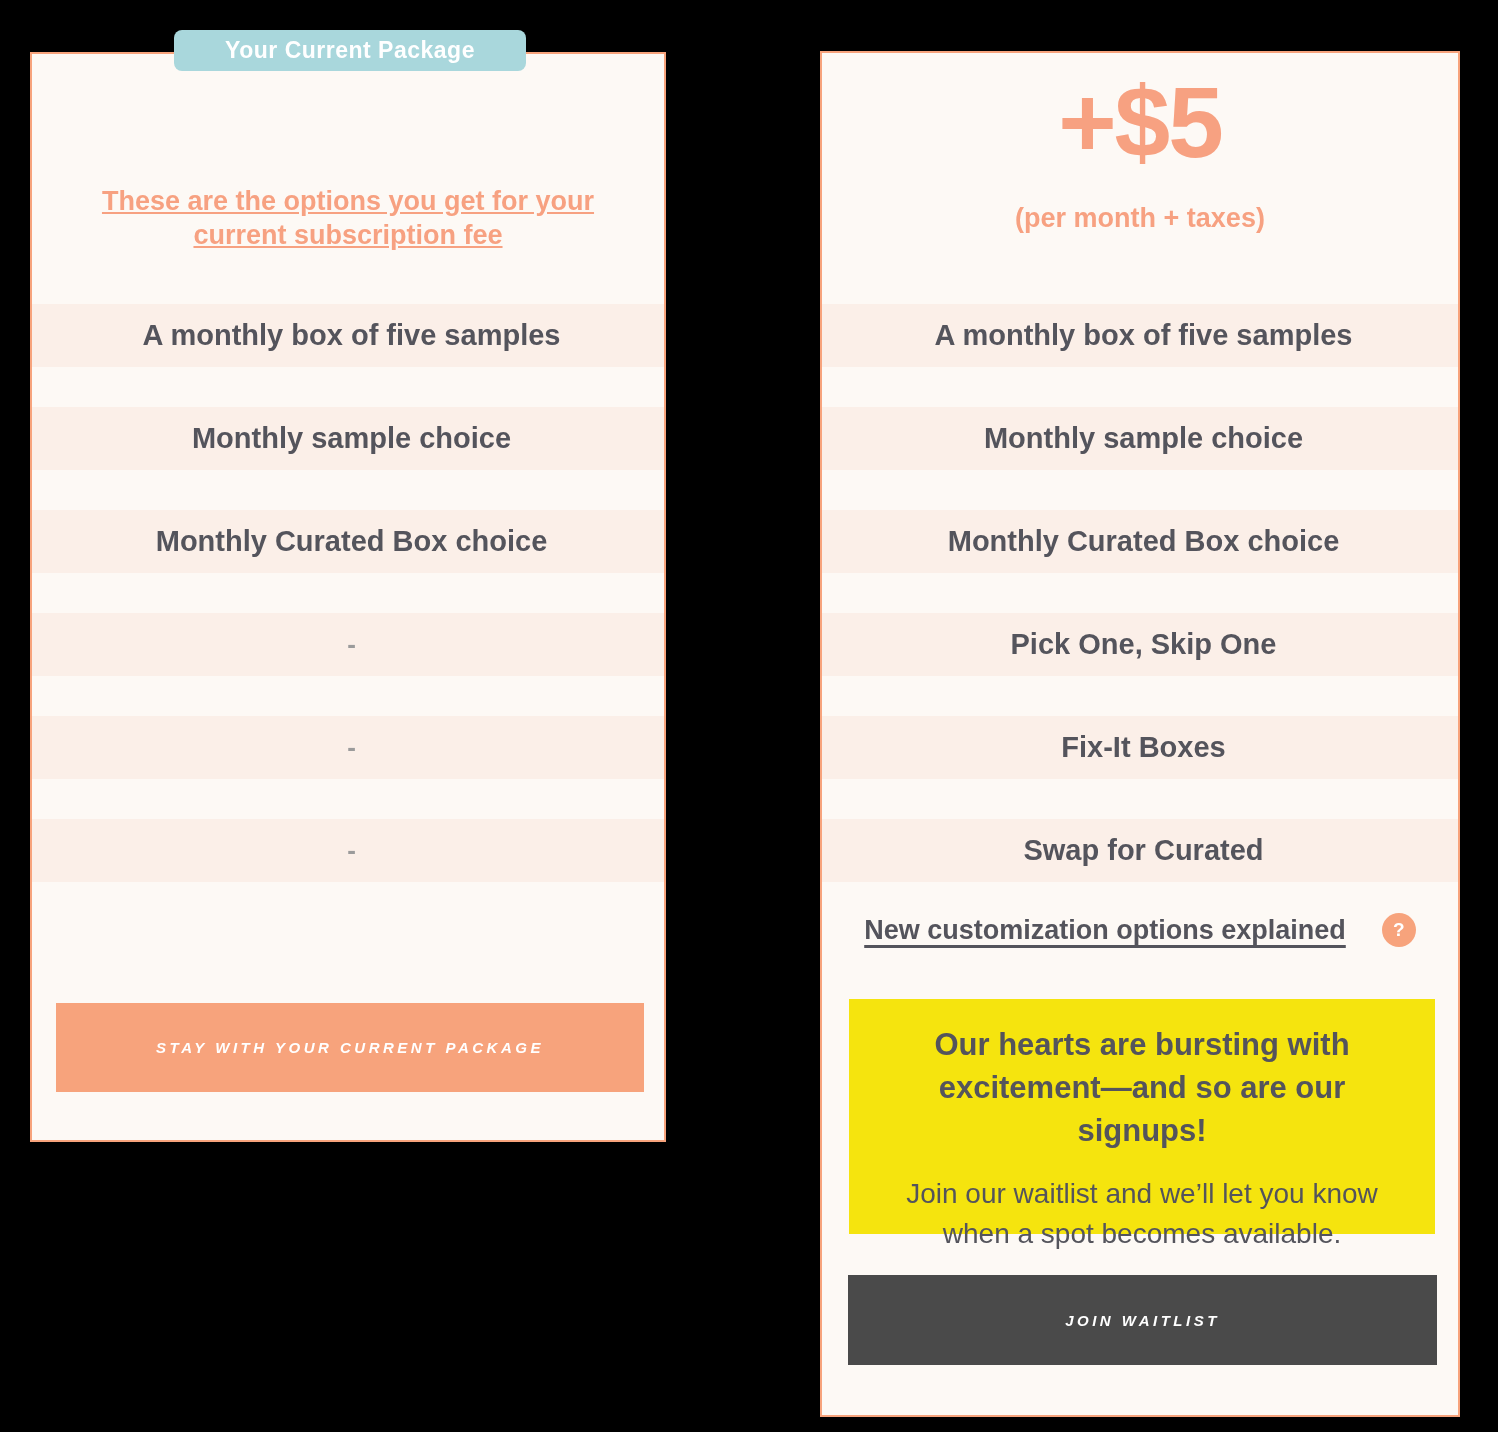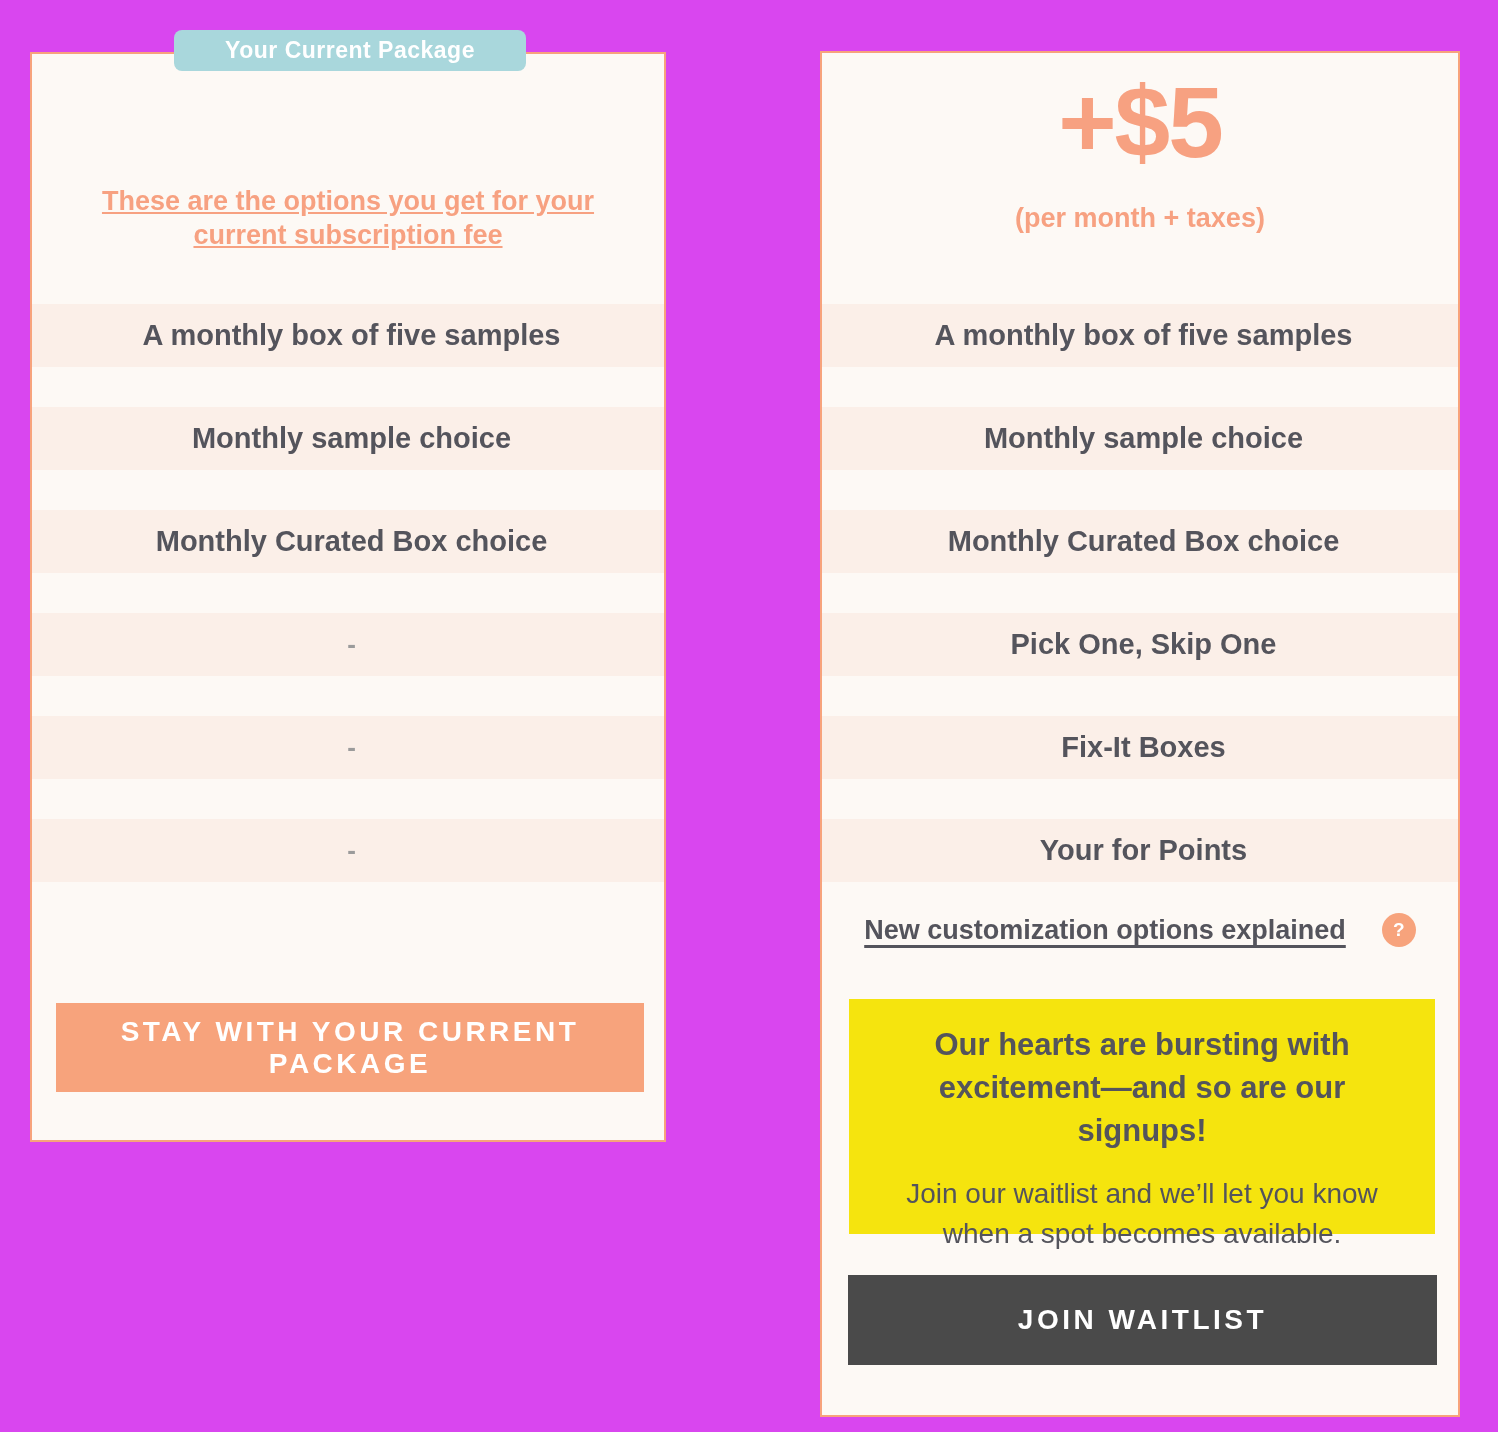--- a/index.html
+++ b/index.html
@@ -12,21 +12,21 @@
     --yellow:#f5e40e;
     --dark:#4a4a4a;
     --dash:#9b9b9b;
     --white:#ffffff;
   }
   *{margin:0;padding:0;box-sizing:border-box;}
   html,body{background:#ffffff;}
   .canvas{
     position:relative;
     width:1498px;height:1432px;
-    background:#d946ef;
+    background:#000000;
     font-family:"Liberation Sans", sans-serif;
     overflow:hidden;
   }
   .card{
     position:absolute;
     background:var(--card-bg);
     border:2px solid var(--salmon);
   }
   .card-left{left:30px;top:52px;width:636px;height:1090px;}
   .card-right{left:820px;top:51px;width:640px;height:1366px;}
@@ -125,23 +125,24 @@
     font-size:28px;font-weight:400;
     line-height:40px;
   }
 
   .btn{
     position:absolute;
     display:block;
     border:none;cursor:pointer;
     color:#ffffff;
     font-family:"Liberation Sans", sans-serif;
-    font-size:28px;font-weight:700;
+    font-size:15px;font-weight:700;
     letter-spacing:3.5px;
     text-align:center;
+    font-style:italic;
   }
   .btn-stay{
     left:24px;top:949px;width:588px;height:89px;
     background:var(--salmon);
   }
   .btn-waitlist{
     left:26px;top:1222px;width:589px;height:90px;
     background:var(--dark);
   }
 </style>
@@ -193,21 +194,21 @@
       <div class="row">
         <span>Monthly Curated Box choice</span>
       </div>
       <div class="row">
         <span>Pick One, Skip One</span>
       </div>
       <div class="row">
         <span>Fix-It Boxes</span>
       </div>
       <div class="row">
-        <span>Your for Points</span>
+        <span>Swap for Curated</span>
       </div>
     </div>
 
     <div class="link-row">
       <a class="link">New customization options explained</a>
       <span class="help-icon">?</span>
     </div>
 
     <div class="waitlist-box">
       <div class="waitlist-heading">Our hearts are bursting with excitement—and so are our signups!</div>

